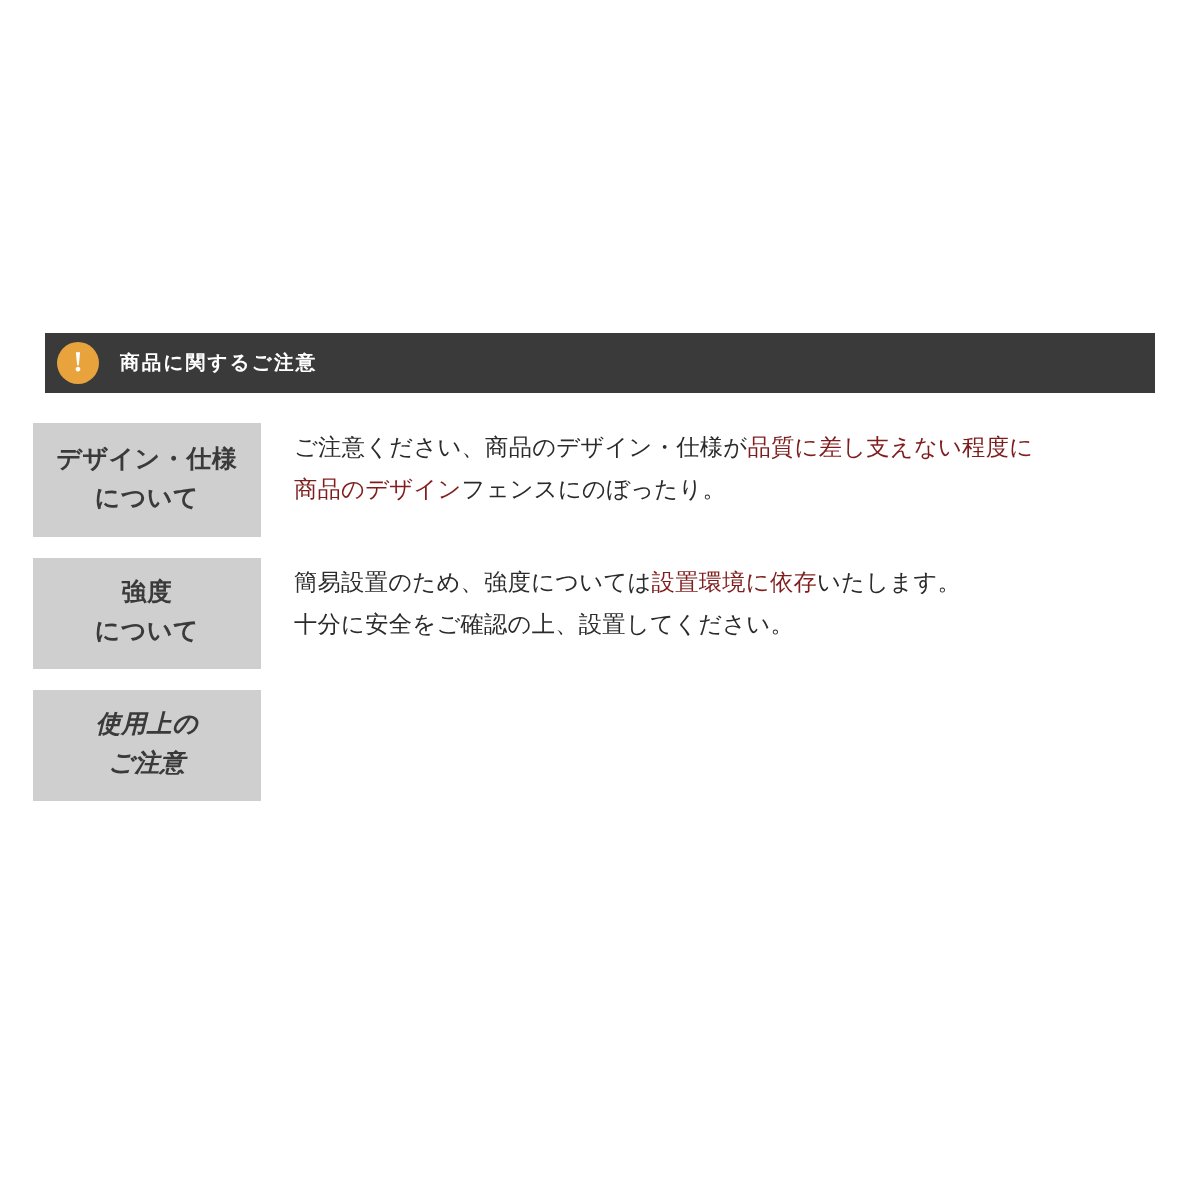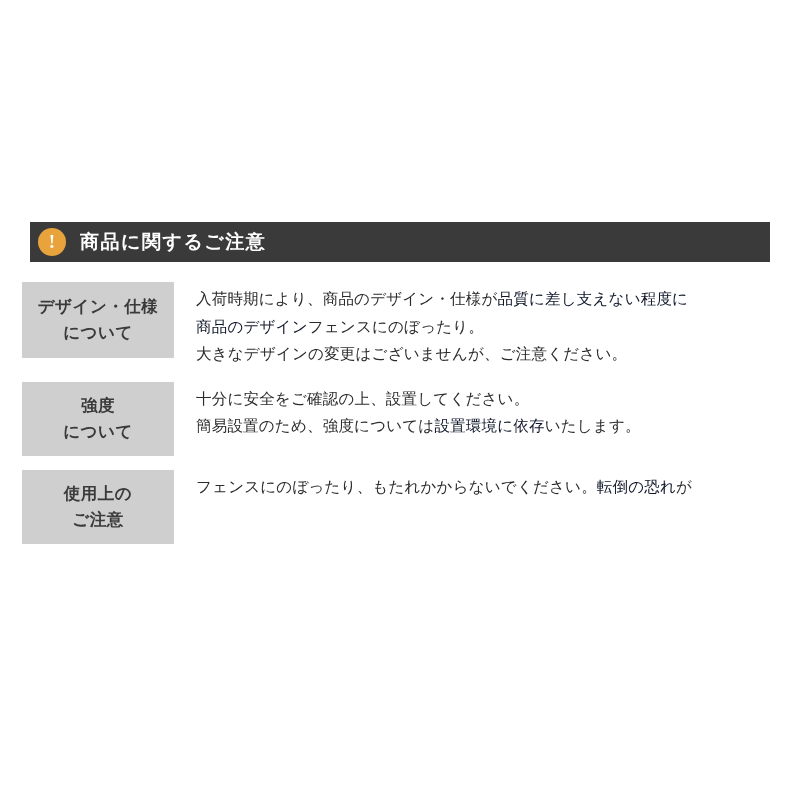--- a/index.html
+++ b/index.html
@@ -50,21 +50,21 @@
     bottom: 0;
     color: #ffffff;
     font-size: 19px;
     font-weight: bold;
     line-height: 28px;
     text-align: center;
     font-family: "Liberation Serif", serif;
   }
   .header-title {
     color: #ffffff;
-    font-size: 19px;
+    font-size: 13px;
     font-weight: bold;
     letter-spacing: 1.5px;
   }
 
   
   .rows {
     position: absolute;
     left: 22px;
     top: 282px;
     width: 750px;
@@ -100,27 +100,27 @@
     padding-top: 3px;
     font-size: 15.5px;
     line-height: 1.78;
     letter-spacing: 0.2px;
     color: #2b2b2b;
   }
   .row-body p {
     margin: 0;
   }
   .hl {
-    color: #0f172a;
+    color: #7f1d1d;
   }
 
   
   .row-1 .row-label { min-height: 76px; }
   .row-2 .row-label { min-height: 74px; }
-  .row-3 .row-label { min-height: 74px; }
+  .row-3 .row-label { min-height: 74px; font-style: italic; }
 </style>
 </head>
 <body>
 
 <div class="page">
 
   <div class="header">
     <div class="header-icon">
       <div class="bang">!</div>
     </div>
@@ -131,56 +131,50 @@
 
     <div class="row row-1">
       <div class="row-label">
         <span>
           <span>デザイン・仕様</span>
           <span>について</span>
         </span>
       </div>
       <div class="row-body">
         <p>
-          <span>入荷時期により、商品のデザイン・仕様が</span><span class="hl">品質に差し支えない程度に</span>
+          <span>ご注意ください、商品のデザイン・仕様が</span><span class="hl">品質に差し支えない程度に</span>
         </p>
         <p>
           <span class="hl">商品のデザイン</span><span>フェンスにのぼったり。</span>
-        </p>
-        <p>
-          <span>大きなデザインの変更はございませんが、ご注意ください。</span>
         </p>
       </div>
     </div>
 
     <div class="row row-2">
       <div class="row-label">
         <span>
           <span>強度</span>
           <span>について</span>
         </span>
       </div>
       <div class="row-body">
         <p>
-          <span>十分に安全をご確認の上、設置してください。</span>
+          <span>簡易設置のため、強度については</span><span class="hl">設置環境に依存</span><span>いたします。</span>
         </p>
         <p>
-          <span>簡易設置のため、強度については</span><span class="hl">設置環境に依存</span><span>いたします。</span>
+          <span>十分に安全をご確認の上、設置してください。</span>
         </p>
       </div>
     </div>
 
     <div class="row row-3">
       <div class="row-label">
         <span>
           <span>使用上の</span>
           <span>ご注意</span>
         </span>
       </div>
       <div class="row-body">
-        <p>
-          <span>フェンスにのぼったり、もたれかからないでください。</span><span class="hl">転倒の恐れ</span><span>が</span>
-        </p>
       </div>
     </div>
 
   </div>
 </div>
 
 </body></html>

